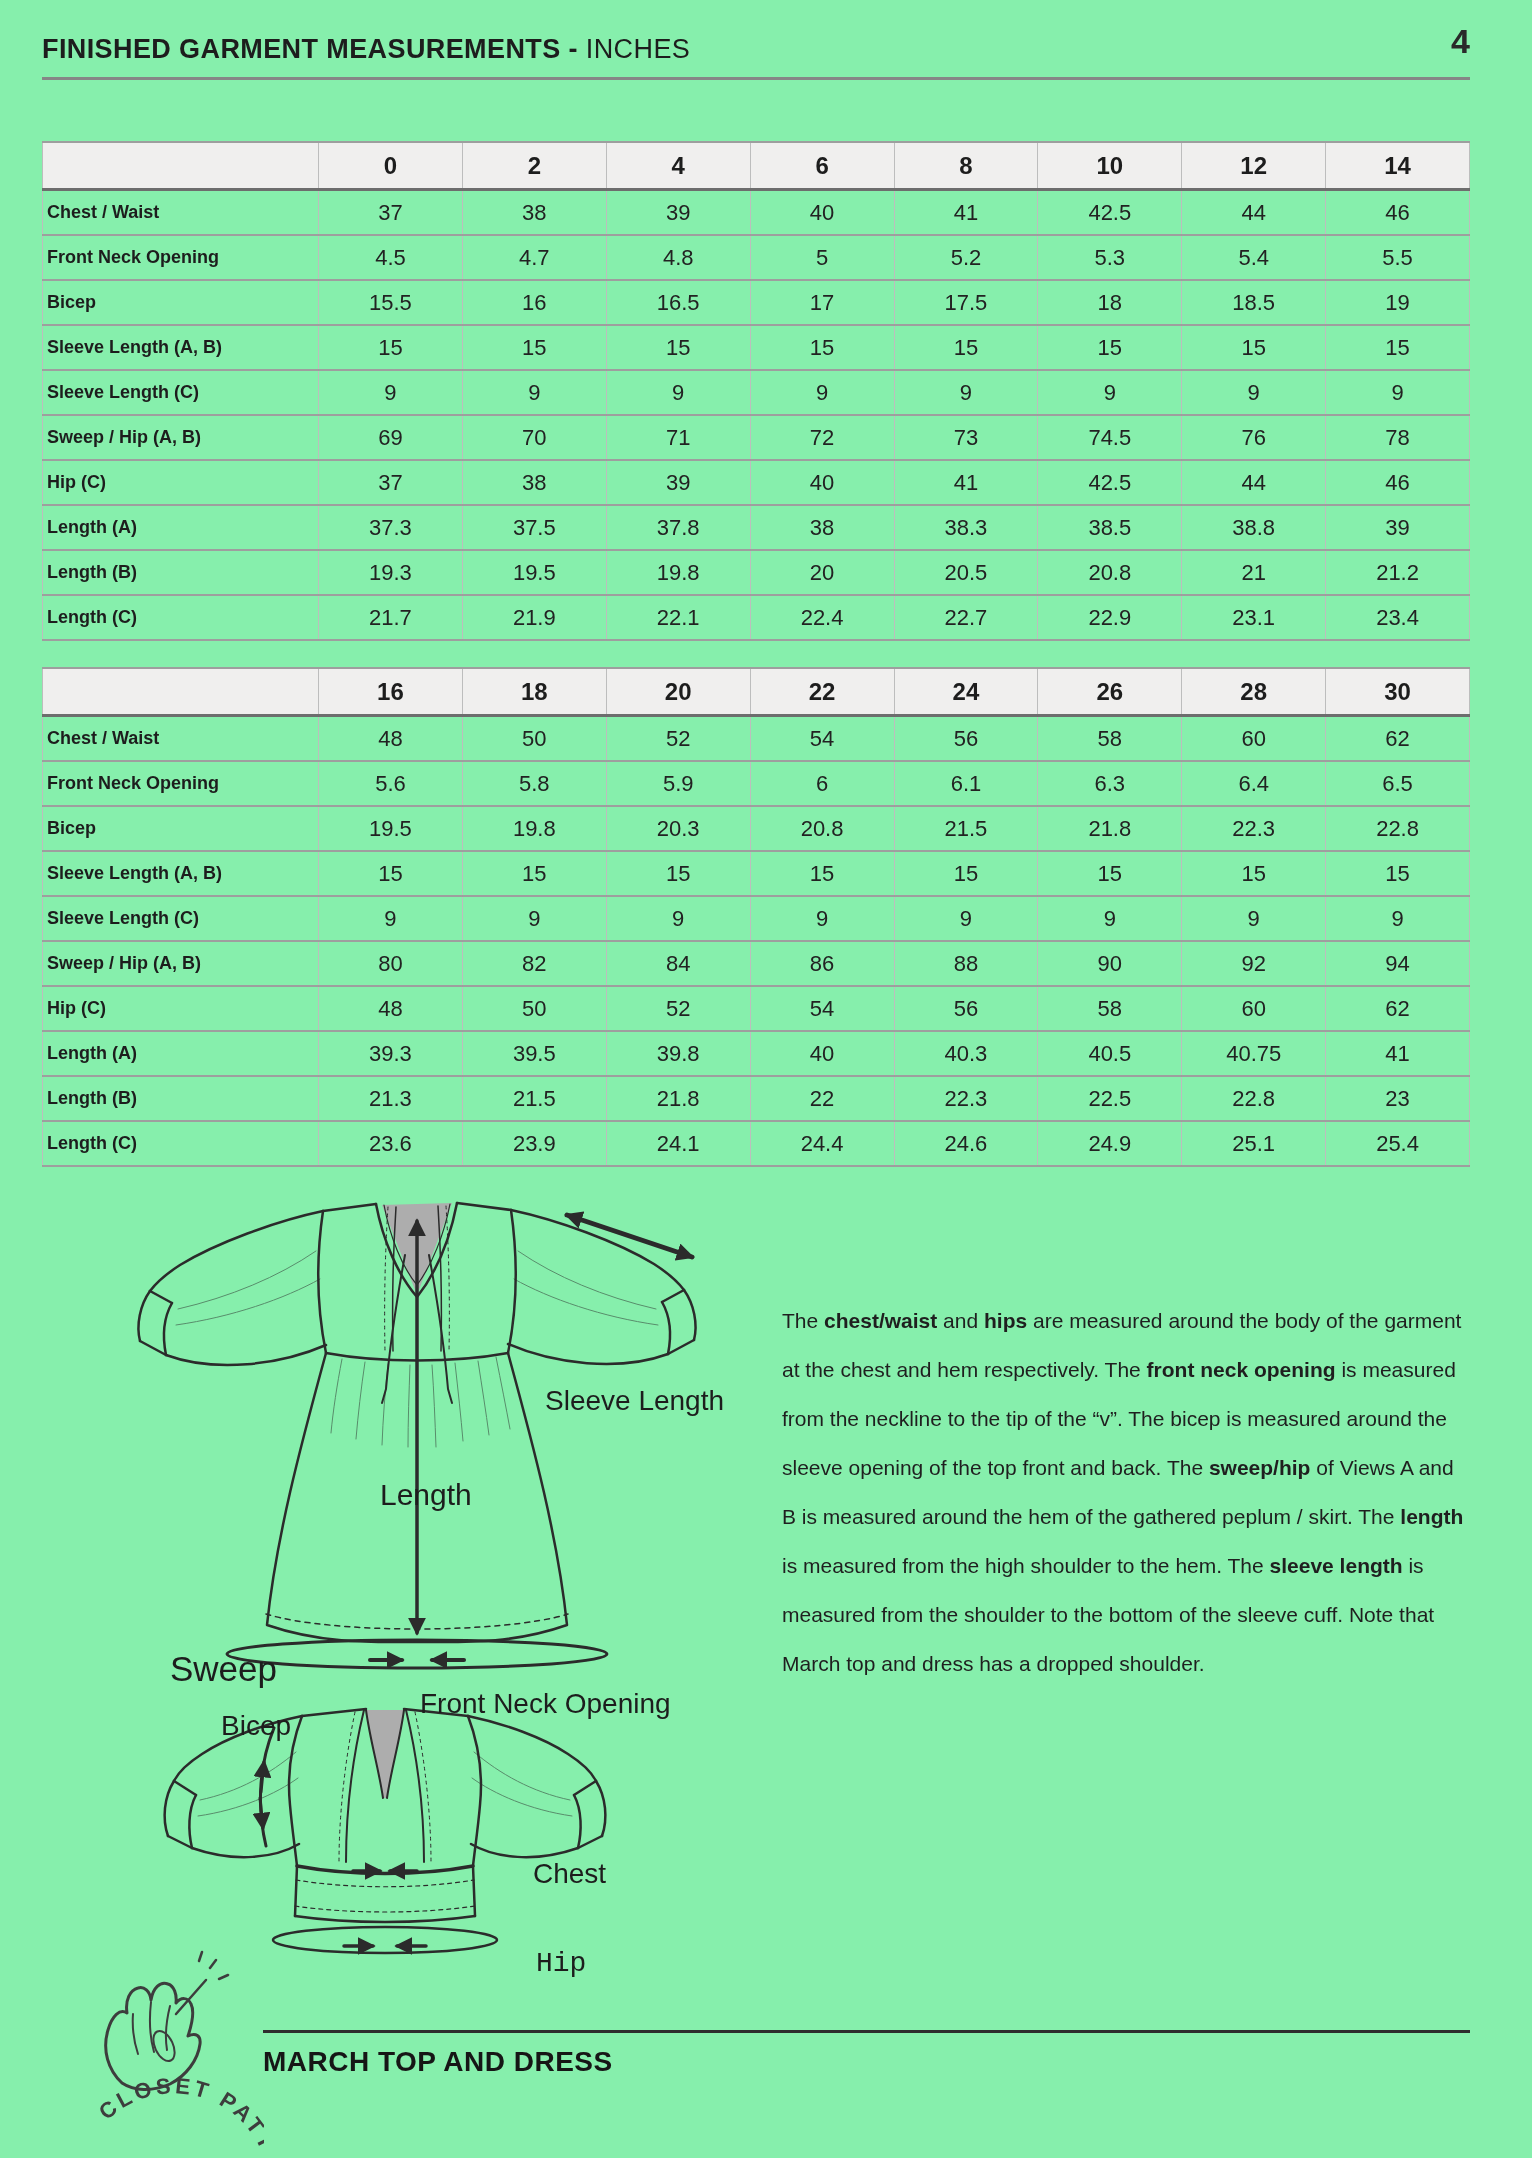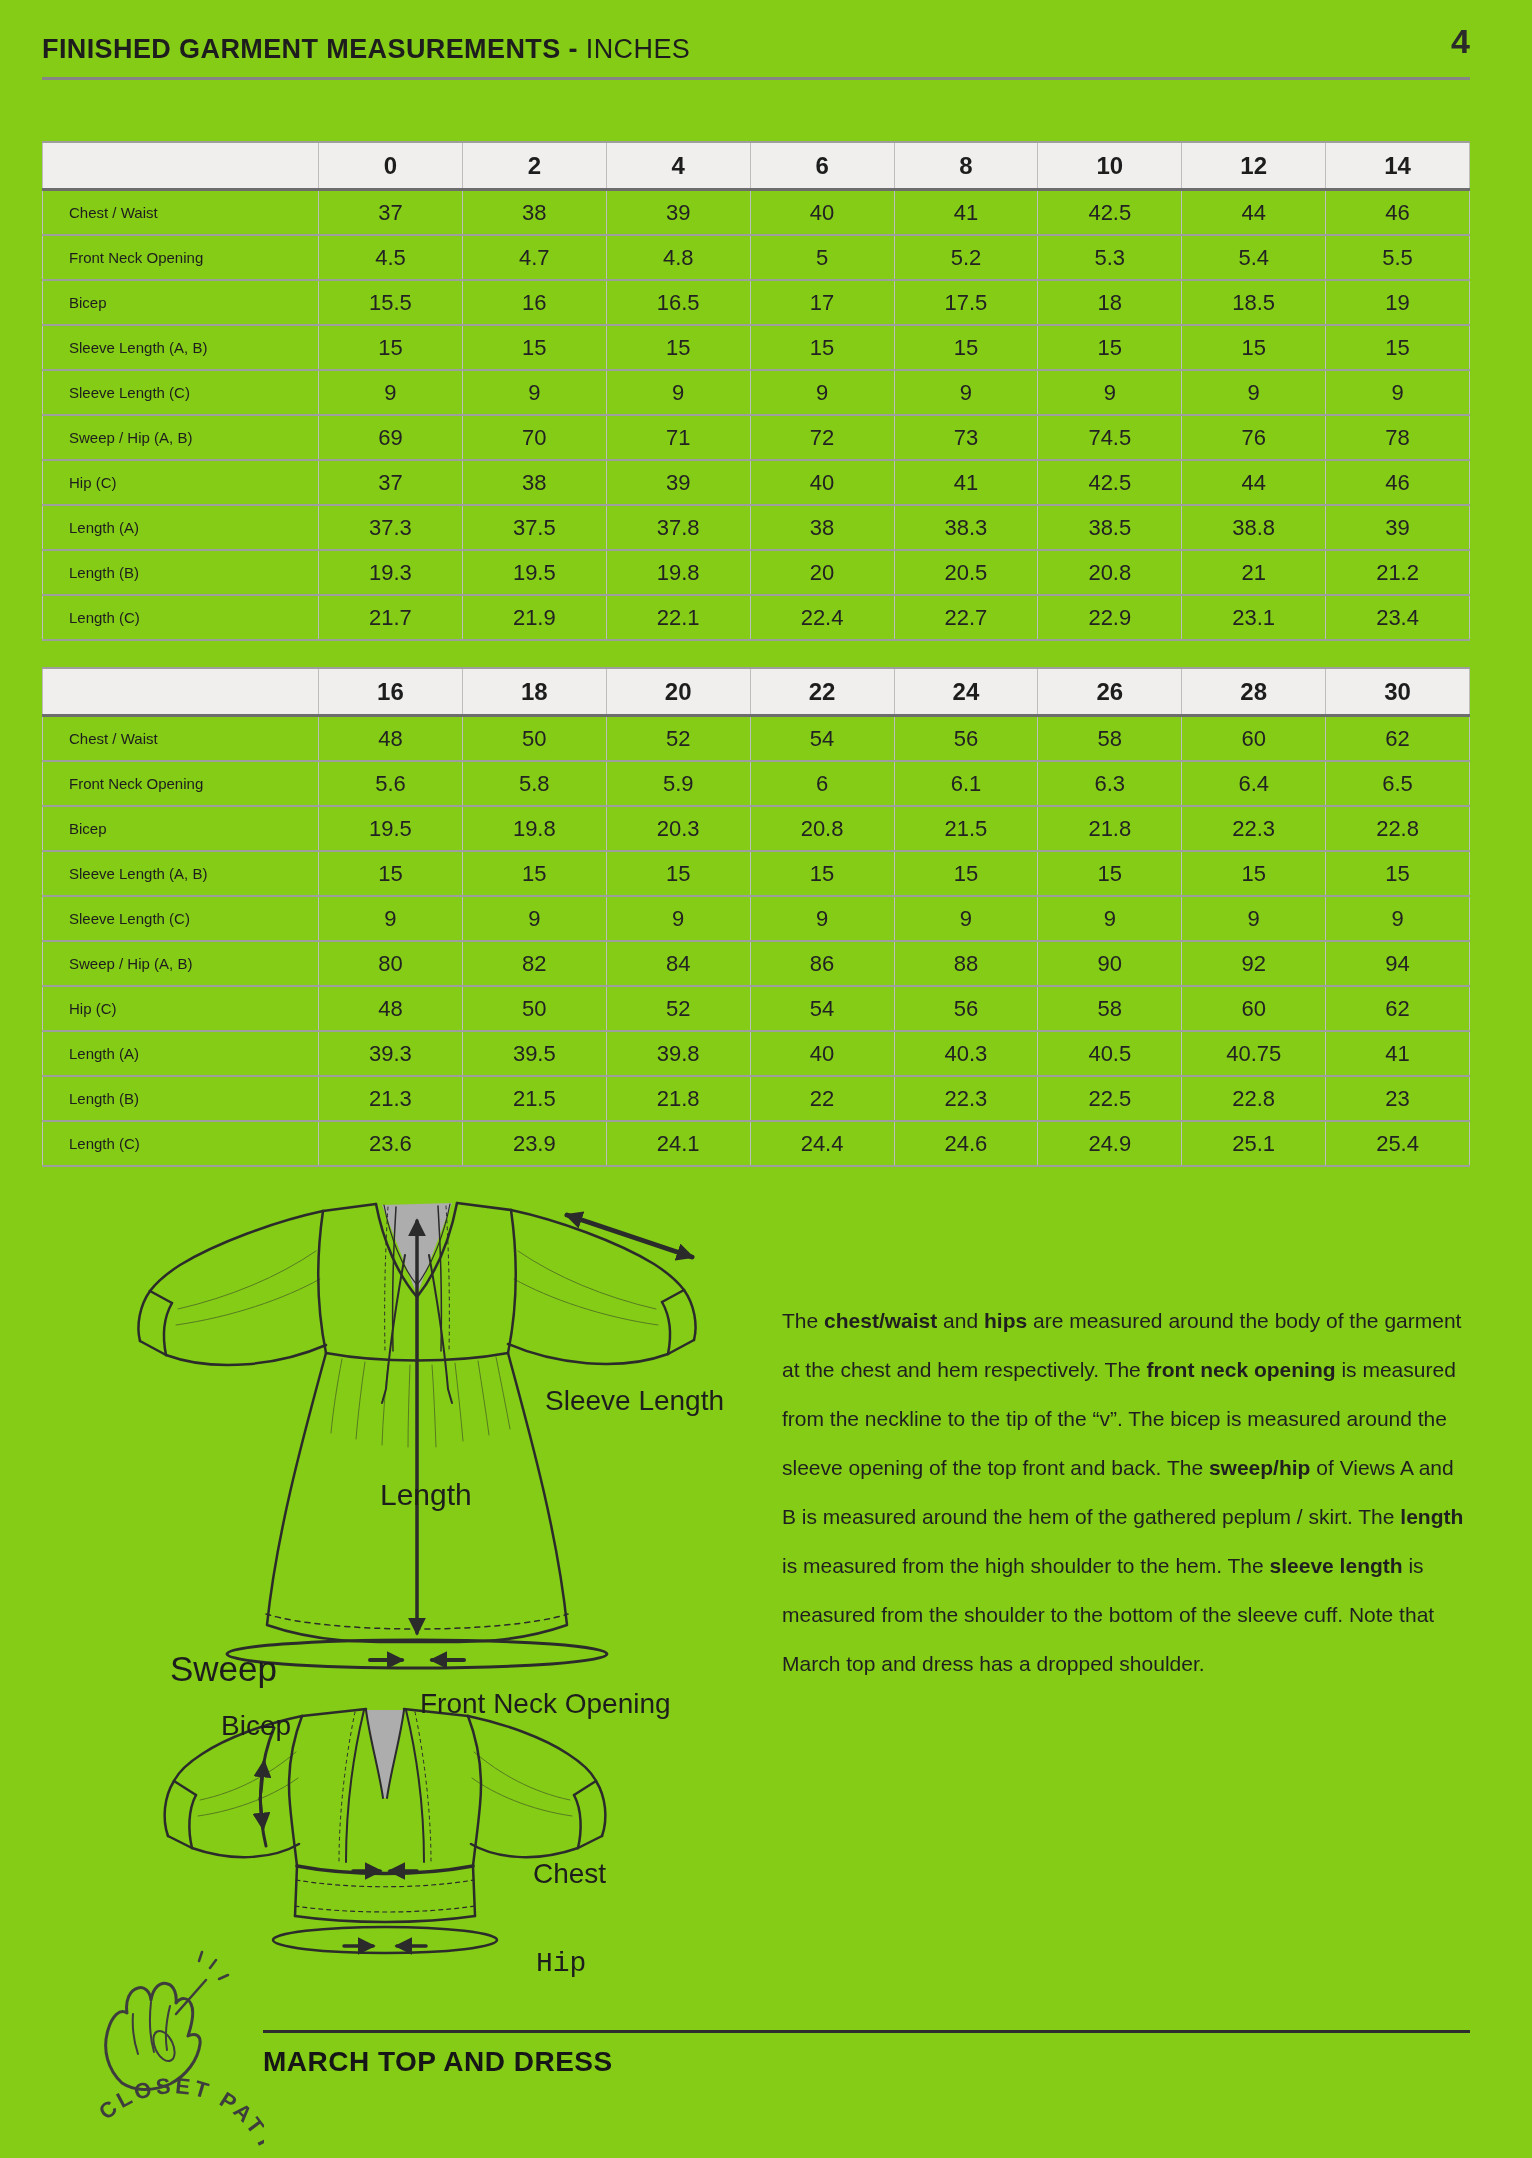--- a/index.html
+++ b/index.html
@@ -1,37 +1,37 @@
 <!DOCTYPE html>
 <html><head>
 <meta charset="utf-8">
 <style>
   html,body { margin:0; padding:0; background:#ffffff; }
   #page {
-    position:relative; width:1532px; height:2158px; background:#84cc16;
+    position:relative; width:1532px; height:2158px; background:#86efac;
     font-family:"Liberation Sans", sans-serif; color:#1d1d1d; overflow:hidden;
   }
   
   .header-title { position:absolute; left:42px; top:34px; font-size:27px; letter-spacing:.4px; white-space:nowrap; }
   .header-title .t-bold { font-weight:bold; }
   .header-title .t-light { font-weight:normal; }
   .page-num { position:absolute; right:62px; top:22px; font-size:34px; font-weight:bold; color:#2a2a2a; }
   .header-rule { position:absolute; left:42px; top:77px; width:1428px; height:3px; background:#868686; }
   
   .mtable { position:absolute; left:42px; border-collapse:collapse; table-layout:fixed; width:1428px; }
   #table1 { top:141px; }
   #table2 { top:667px; }
   .mtable col.c-label { width:276px; }
   .mtable th, .mtable td {
     border-left:1.5px solid #bdbdbd; border-right:1.5px solid #bdbdbd;
     border-top:2px solid #9e9e9e; border-bottom:2px solid #9e9e9e;
     padding:0; overflow:hidden; white-space:nowrap;
   }
   .mtable thead th { background:#f0efee; height:45px; font-size:24px; font-weight:bold; text-align:center; border-bottom:3px solid #6d6d6d; }
-  .mtable tbody th { height:43px; font-size:15px; font-weight:normal; text-align:left; padding-left:26px; }
+  .mtable tbody th { height:43px; font-size:18px; font-weight:bold; text-align:left; padding-left:4px; }
   .mtable tbody td { height:43px; font-size:22px; font-weight:normal; text-align:center; color:#222; }
   
   .diagram { position:absolute; }
   #dress-svg { left:80px; top:1193px; }
   #top-svg   { left:150px; top:1700px; }
   .dlabel { position:absolute; font-size:28px; color:#1d1d1d; white-space:nowrap; }
   #lab-sleeve-length { left:545px; top:1385px; }
   #lab-length        { left:380px; top:1478px; font-size:30px; }
   #lab-sweep         { left:170px; top:1649px; font-size:35px; }
   #lab-fno           { left:420px; top:1688px; }

